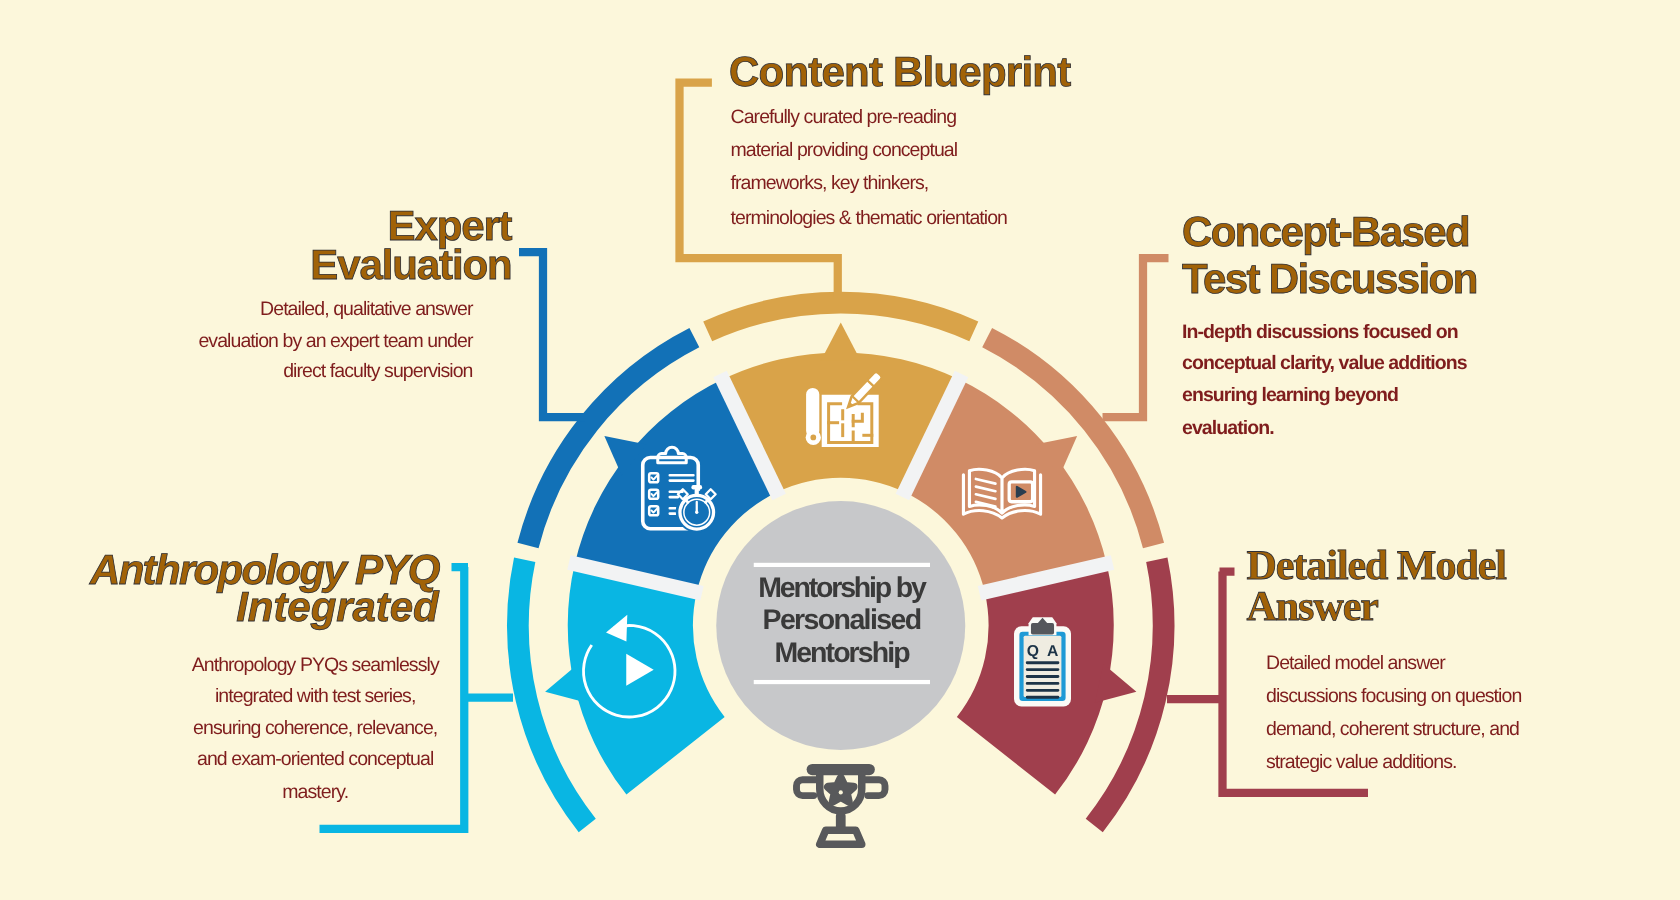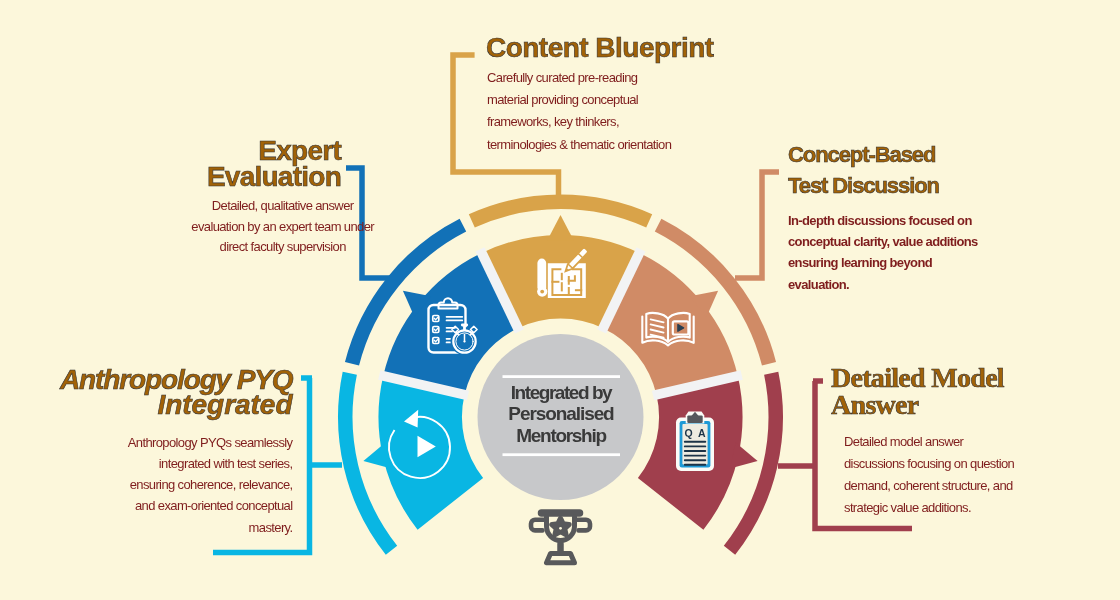--- a/index.html
+++ b/index.html
@@ -124,24 +124,24 @@
 <circle cx="560.5" cy="528.3" r="1.4" fill="#fcf7db" stroke="none"></circle>
 <path d="M560.5,544 v7" stroke-width="6.5"></path>
 <path d="M550.5,553.5 L546.5,562.8 H574.5 L570.5,553.5 Z" stroke-width="5"></path>
 </g>
 </svg>
 
 <div class="abs title" style="left:486px;top:34px;font-size:28px;line-height:28px;letter-spacing:-0.52px;">Content Blueprint</div>
 <div class="abs body" style="left:487px;top:66.5px;line-height:22.4px;">Carefully curated pre-reading<br>material providing conceptual<br>frameworks, key thinkers,<br>terminologies &amp; thematic orientation</div>
 
 <div class="abs title r" style="right:779px;top:137.9px;font-size:28px;line-height:26.4px;letter-spacing:-0.75px;">Expert<br>Evaluation</div>
-<div class="abs body r" style="right:746px;top:196.4px;line-height:20.3px;text-align:center;">Detailed, qualitative answer<br>evaluation by an expert team under<br>direct faculty supervision</div>
+<div class="abs body r" style="right:805px;top:196.4px;line-height:20.3px;">Detailed, qualitative answer<br>evaluation by an expert team under<br>direct faculty supervision</div>
 
-<div class="abs title" style="left:788px;top:139px;font-size:22px;line-height:31.4px;letter-spacing:-1.08px;">Concept-Based<br>Test Discussion</div>
+<div class="abs title" style="left:788px;top:139px;font-size:28px;line-height:31.4px;letter-spacing:-1.08px;">Concept-Based<br>Test Discussion</div>
 <div class="abs body" style="left:788px;top:209.6px;line-height:21.4px;font-weight:bold;">In-depth discussions focused on<br>conceptual clarity, value additions<br>ensuring learning beyond<br>evaluation.</div>
 
 <div class="abs title r" style="right:827.5px;top:366.7px;font-size:28px;line-height:25.75px;font-style:italic;"><span style="letter-spacing:-1.12px;">Anthropology PYQ</span><br><span style="letter-spacing:-0.03px;">Integrated</span></div>
-<div class="abs body r" style="right:827.5px;top:431.6px;line-height:21.3px;">Anthropology PYQs seamlessly<br>integrated with test series,<br>ensuring coherence, relevance,<br>and exam-oriented conceptual<br>mastery.</div>
+<div class="abs body r" style="right:827.5px;top:431.6px;line-height:21.3px;text-align:center;">Anthropology PYQs seamlessly<br>integrated with test series,<br>ensuring coherence, relevance,<br>and exam-oriented conceptual<br>mastery.</div>
 
 <div class="abs title" style="left:831px;top:363.5px;font-size:28px;line-height:27.1px;letter-spacing:-0.7px;font-family:Liberation Serif, serif;">Detailed Model<br>Answer</div>
 <div class="abs body" style="left:844px;top:430.6px;line-height:22.2px;">Detailed model answer<br>discussions focusing on question<br>demand, coherent structure, and<br>strategic value additions.</div>
 
-<div class="abs" style="left:461px;top:381.6px;width:200px;text-align:center;font-weight:bold;color:#3a3a3a;font-size:19px;line-height:21.5px;"><span style="letter-spacing:-1.45px;">Integrated by</span><br><span style="letter-spacing:-1.08px;">Personalised</span><br><span style="letter-spacing:-1.29px;text-align:right;">Mentorship</span></div>
+<div class="abs" style="left:461px;top:381.6px;width:200px;text-align:center;font-weight:bold;color:#3a3a3a;font-size:19px;line-height:21.5px;"><span style="letter-spacing:-1.45px;">Mentorship by</span><br><span style="letter-spacing:-1.08px;">Personalised</span><br><span style="letter-spacing:-1.29px;text-align:right;">Mentorship</span></div>
 
 </body></html>

